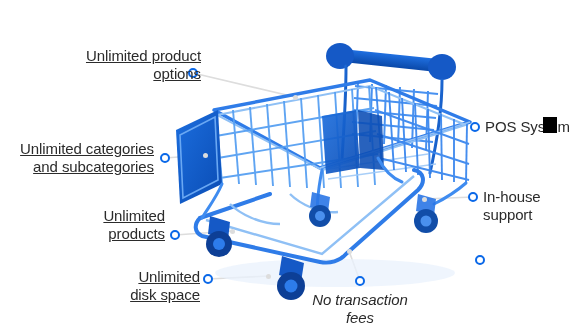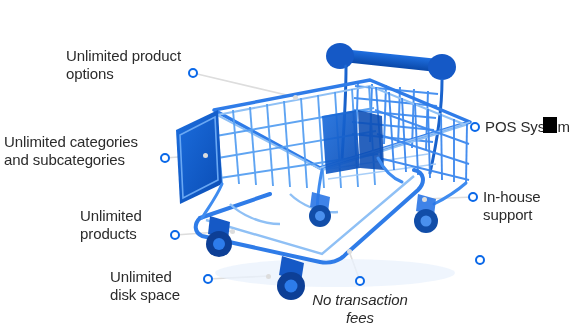--- a/index.html
+++ b/index.html
@@ -17,21 +17,21 @@
   }
   .label {
     position: absolute;
     color: #2b2b2b;
     font-size: 15px;
     line-height: 18px;
     font-family: "Liberation Sans", sans-serif;
     white-space: pre-line;
     letter-spacing: -0.1px;
   }
-  .label.right { text-align: left; }
+  .label.right { text-align: right; text-decoration: underline; }
   .label.left  { text-align: left; }
   .label.center{ text-align: center; }
 
   .dot {
     position: absolute;
     width: 10px;
     height: 10px;
     box-sizing: border-box;
     border-radius: 50%;
     border: 2.5px solid #0a68e8;
@@ -229,21 +229,21 @@
     </svg>
   </div>
 
   <div id="callouts-layer">
       <div class="enddot" style="left: 292.5px; top: 94.5px;"></div>
       <div class="dot" style="left: 188px; top: 68px;"></div>
       <div class="label right" style="left: 66px; top: 47px; width: 135px;">Unlimited product
 options</div>
       <div class="enddot" style="left: 202.5px; top: 152.5px;"></div>
       <div class="dot" style="left: 160px; top: 153px;"></div>
-      <div class="label right" style="left: 4px; top: 133px; width: 150px;">Unlimited categories
+      <div class="label right" style="left: 4px; top: 140px; width: 150px;">Unlimited categories
 and subcategories</div>
       <div class="enddot" style="left: 229.5px; top: 228.5px;"></div>
       <div class="dot" style="left: 170px; top: 230px;"></div>
       <div class="label right" style="left: 80px; top: 207px; width: 85px;">Unlimited
 products</div>
       <div class="enddot" style="left: 265.5px; top: 273.5px;"></div>
       <div class="dot" style="left: 203px; top: 274px;"></div>
       <div class="label right" style="left: 110px; top: 268px; width: 90px;">Unlimited
 disk space</div>
       <div class="enddot" style="left: 346.5px; top: 248.5px;"></div>

